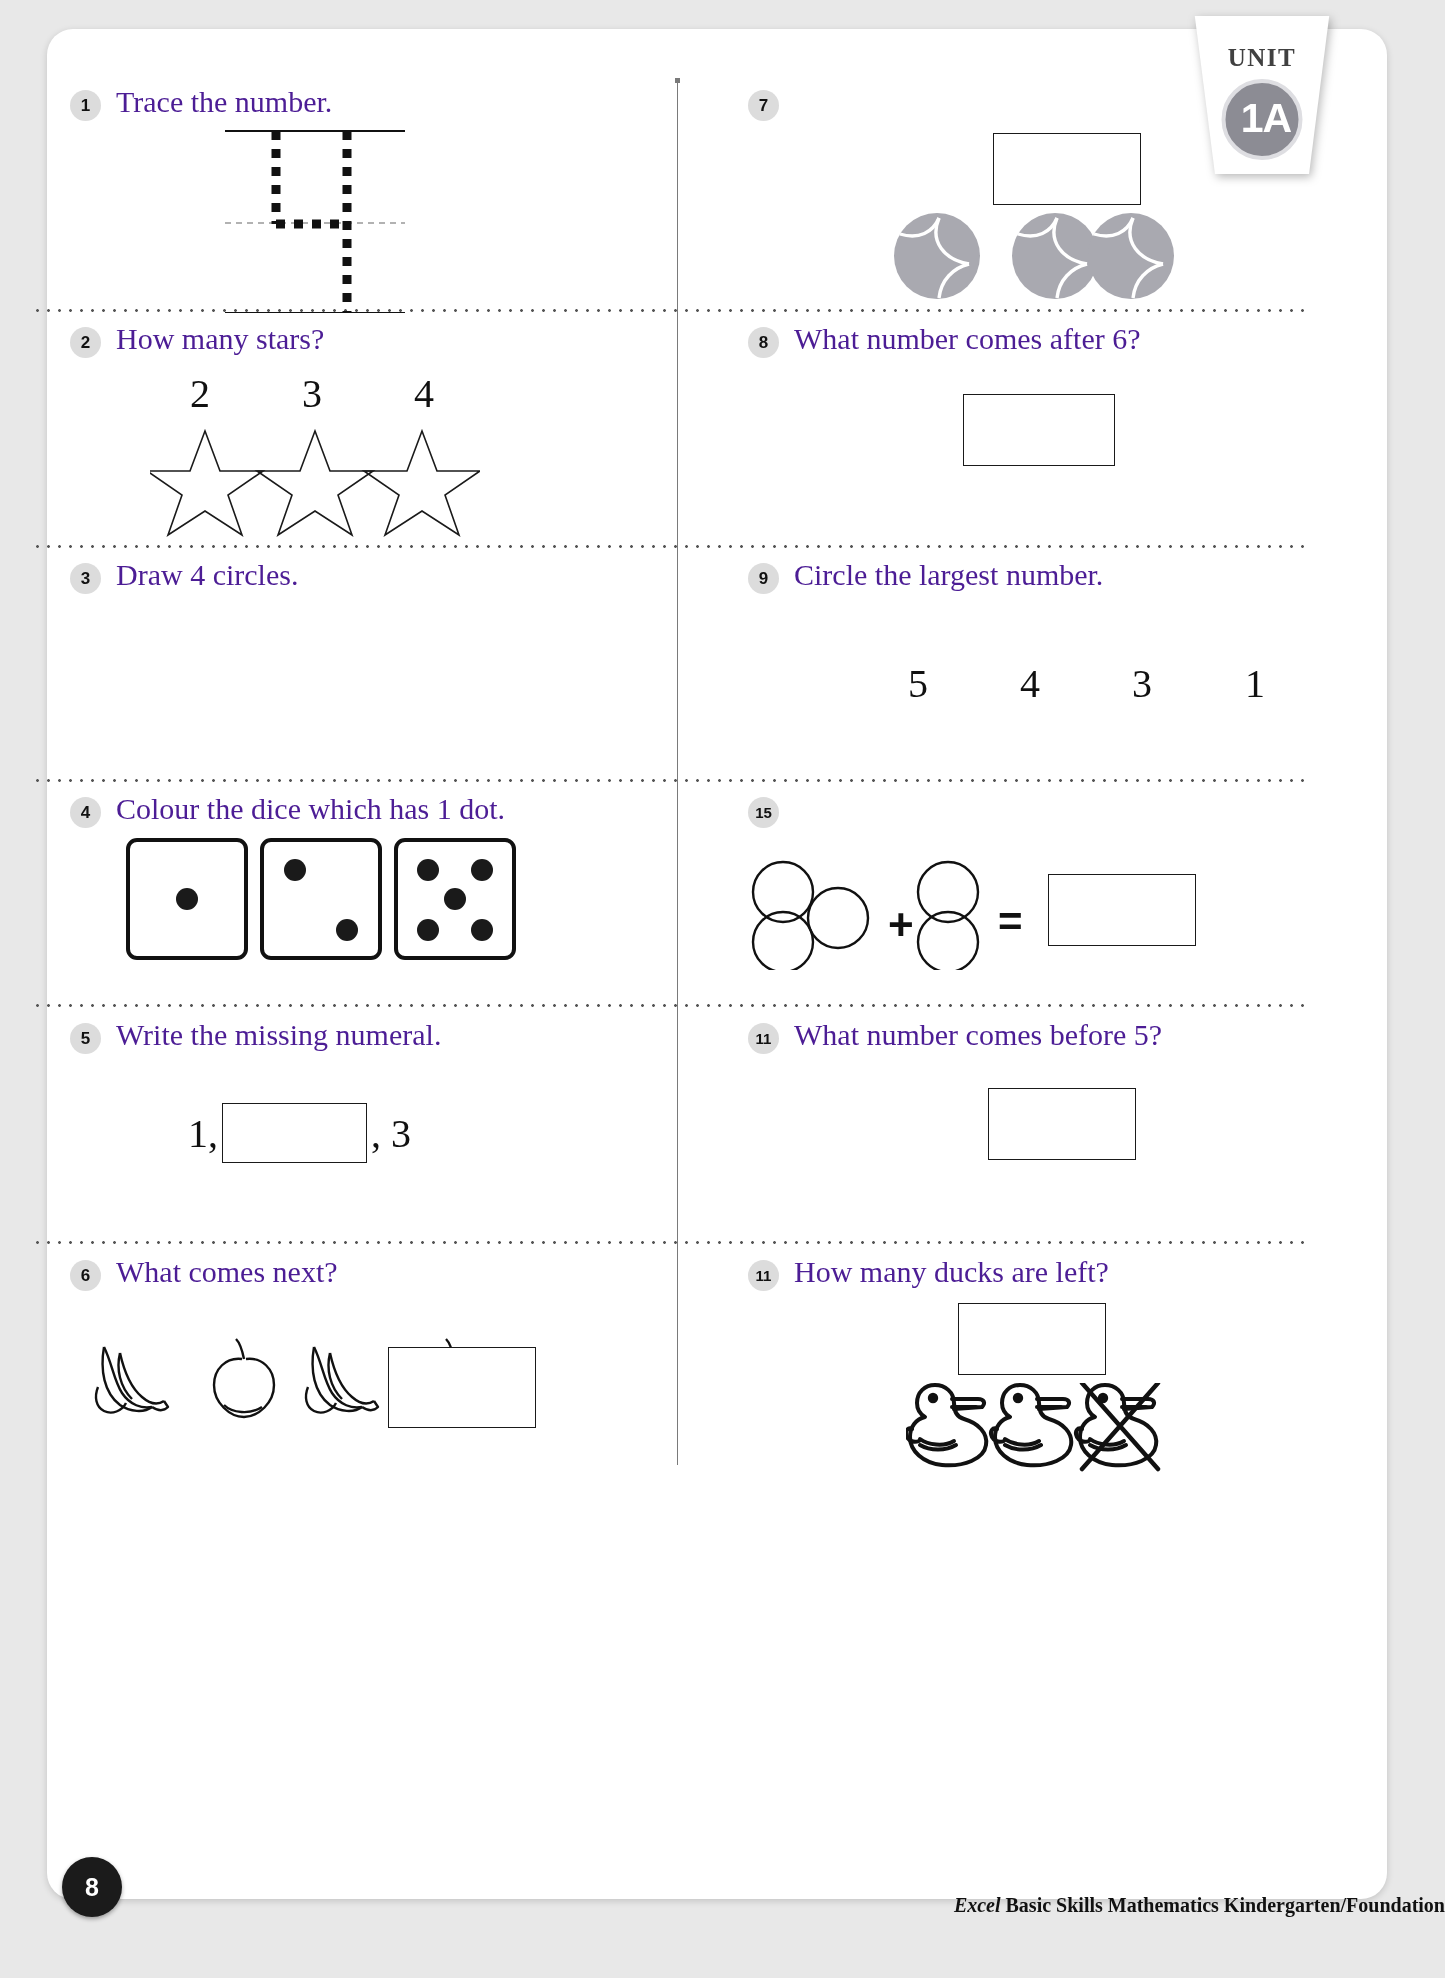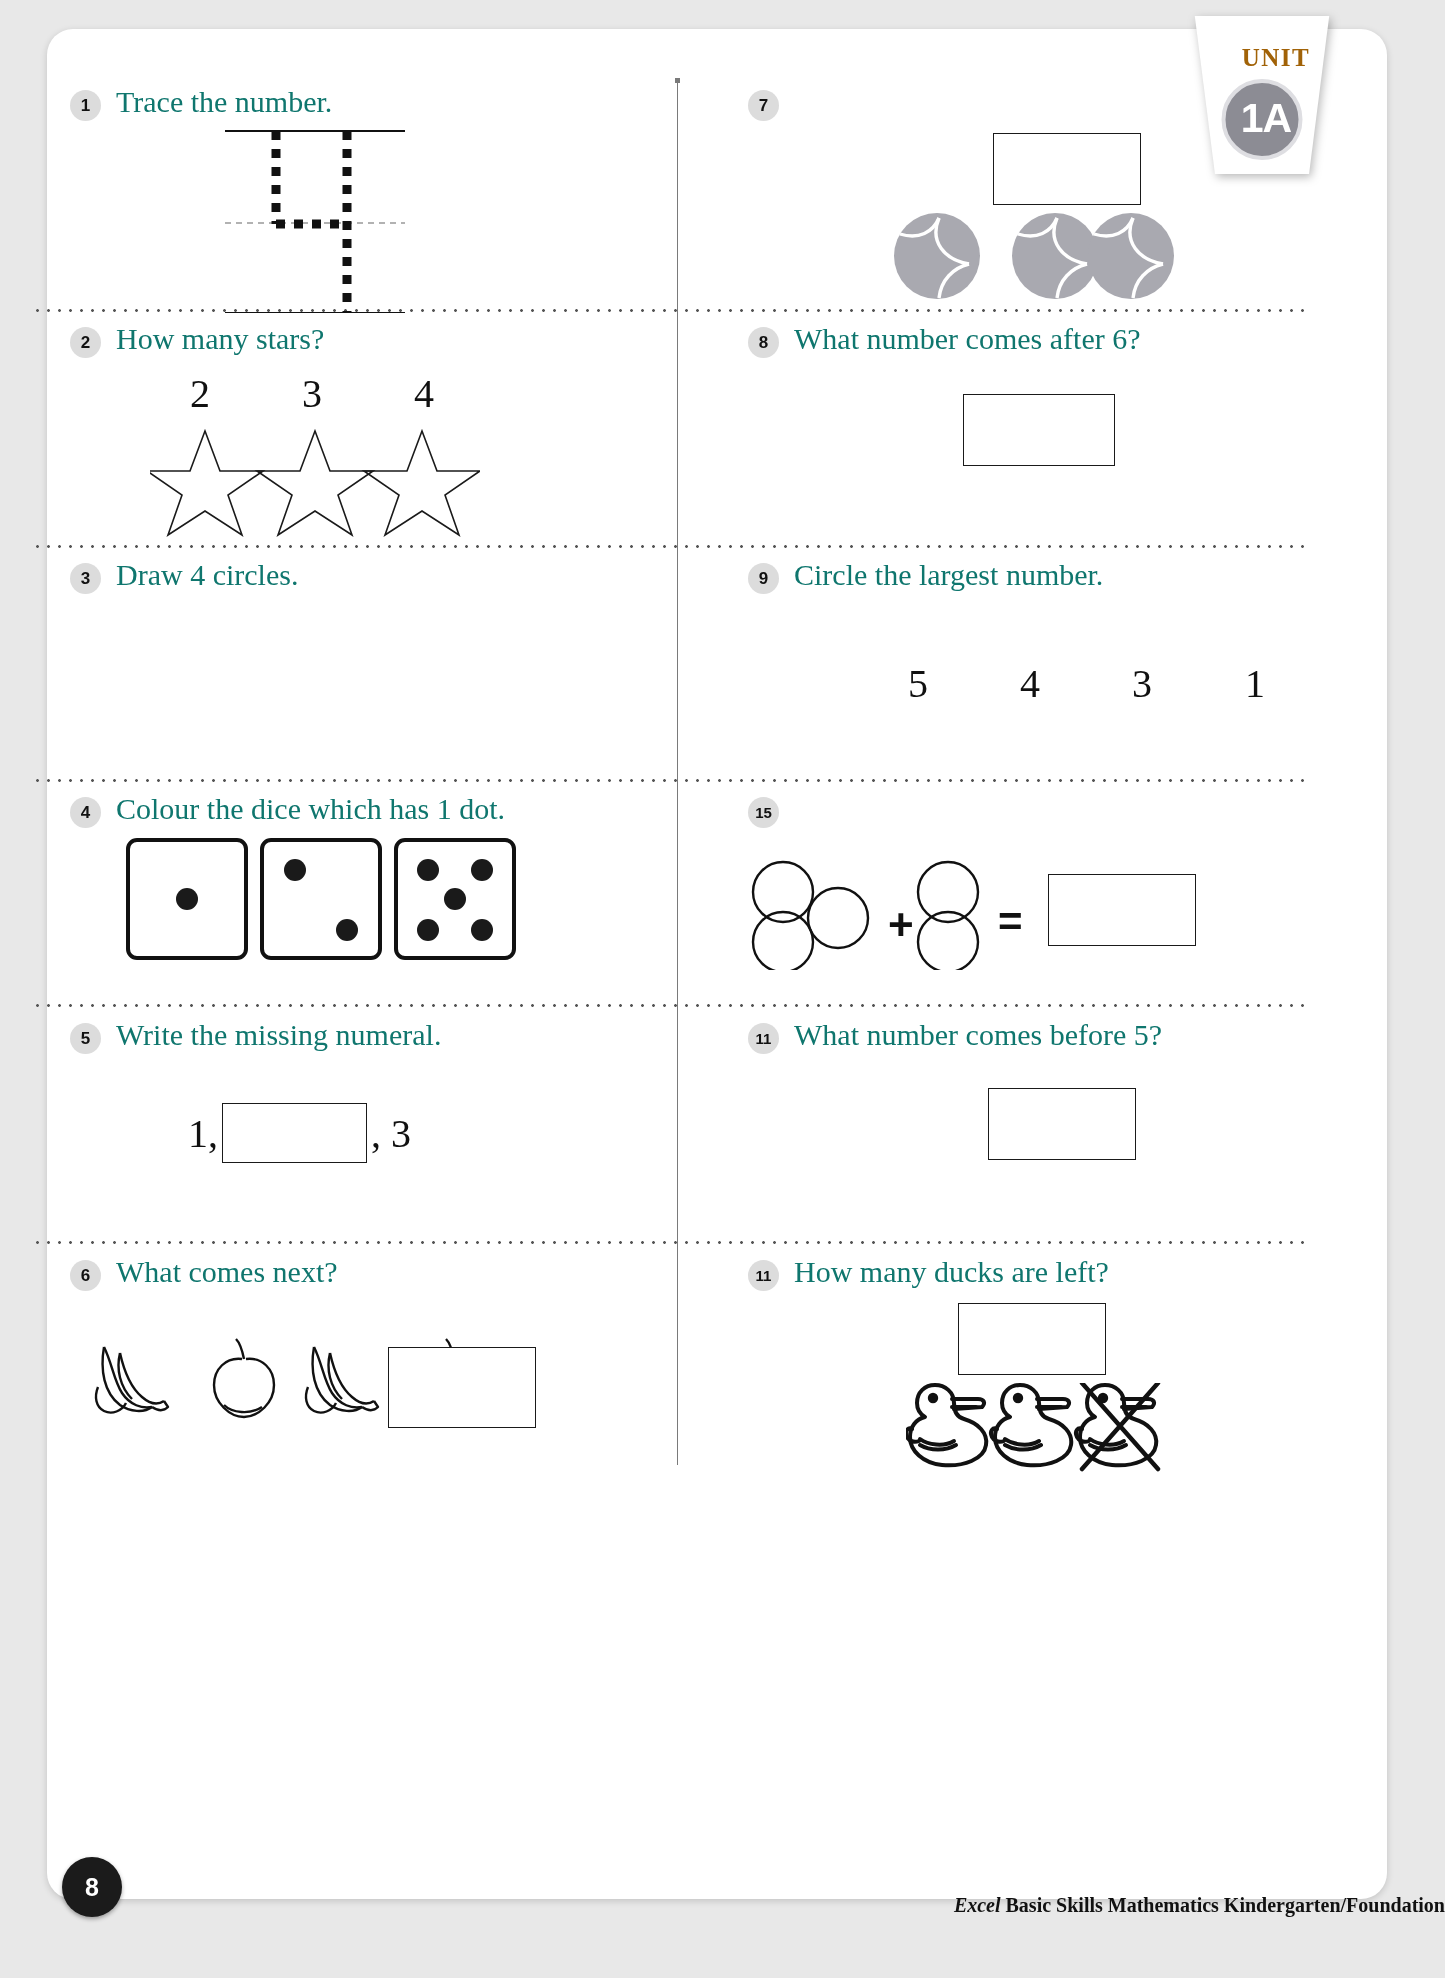--- a/index.html
+++ b/index.html
@@ -30,27 +30,27 @@
     width: 168px; height: 158px;
     z-index: 40;
     filter: drop-shadow(2px 3px 5px rgba(0,0,0,0.28));
   }
   #unit-tab .tab-shape {
     position: absolute; inset: 0;
     background: #ffffff;
     clip-path: polygon(10% 0%, 90% 0%, 78% 100%, 22% 100%);
   }
   #unit-tab .unit-word {
-    position: absolute; top: 28px; left: 14px; width: 100%;
+    position: absolute; top: 28px; left: 0; width: 100%;
     text-align: center;
     font-family: "Liberation Serif", serif;
     font-weight: bold;
     font-size: 25px;
     letter-spacing: 1.5px;
-    color: #a16207;
+    color: #404040;
   }
   #unit-tab .unit-circle {
     position: absolute;
     left: 50%; transform: translateX(-50%);
     top: 63px;
     width: 81px; height: 81px;
     border-radius: 50%;
     background: #8c8c94;
     border: 4px solid #dedee2;
     display: flex; align-items: center; justify-content: center;
@@ -97,21 +97,21 @@
     font-weight: bold;
     font-size: 17px;
     display: flex; align-items: center; justify-content: center;
     margin-top: 5px;
   }
   .qnum.wide { font-size: 15px; }
   .qtext {
     margin-left: 15px;
     font-size: 30px;
     line-height: 1.15;
-    color: #0f766e;
+    color: #4c1d95;
     font-family: "Liberation Serif", serif;
   }
   .abox {
     position: absolute;
     border: 1.6px solid #1a1a1a;
     background: #fff;
   }
   .bignum {
     position: absolute;
     font-size: 40px;

